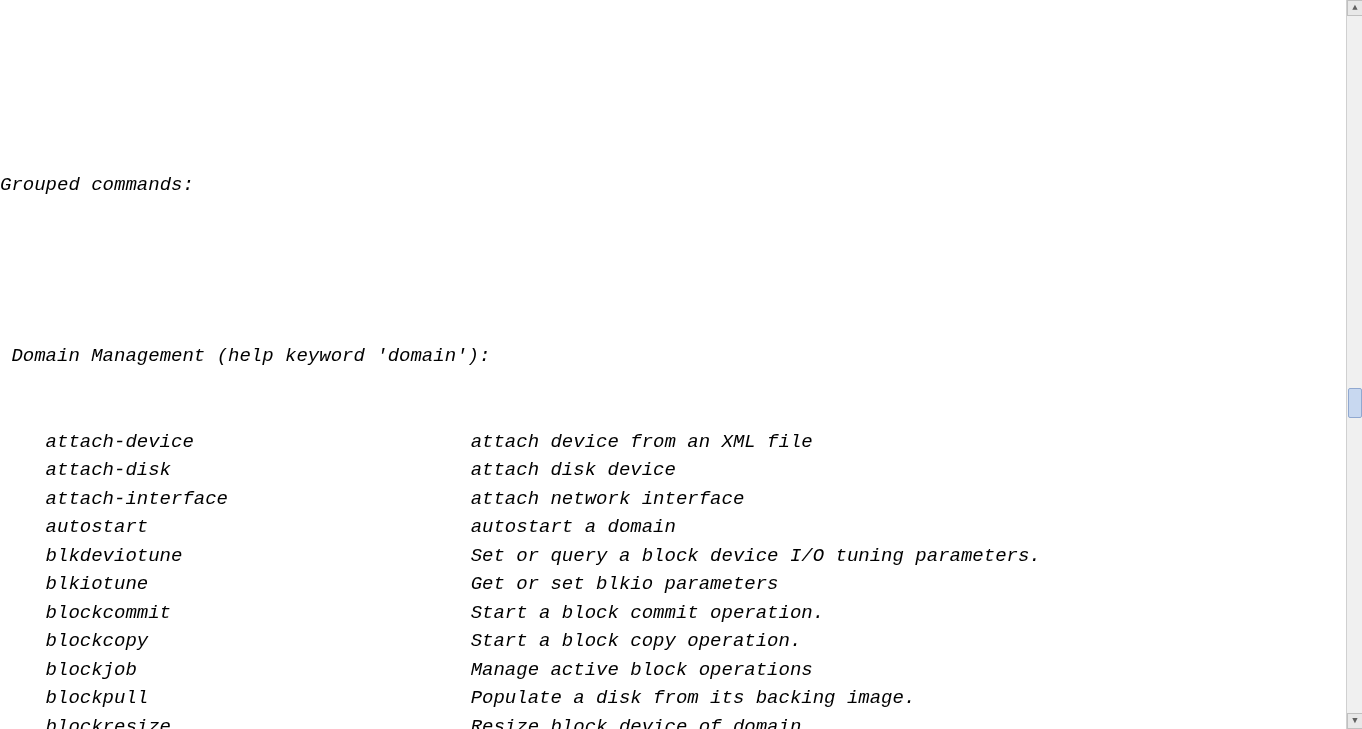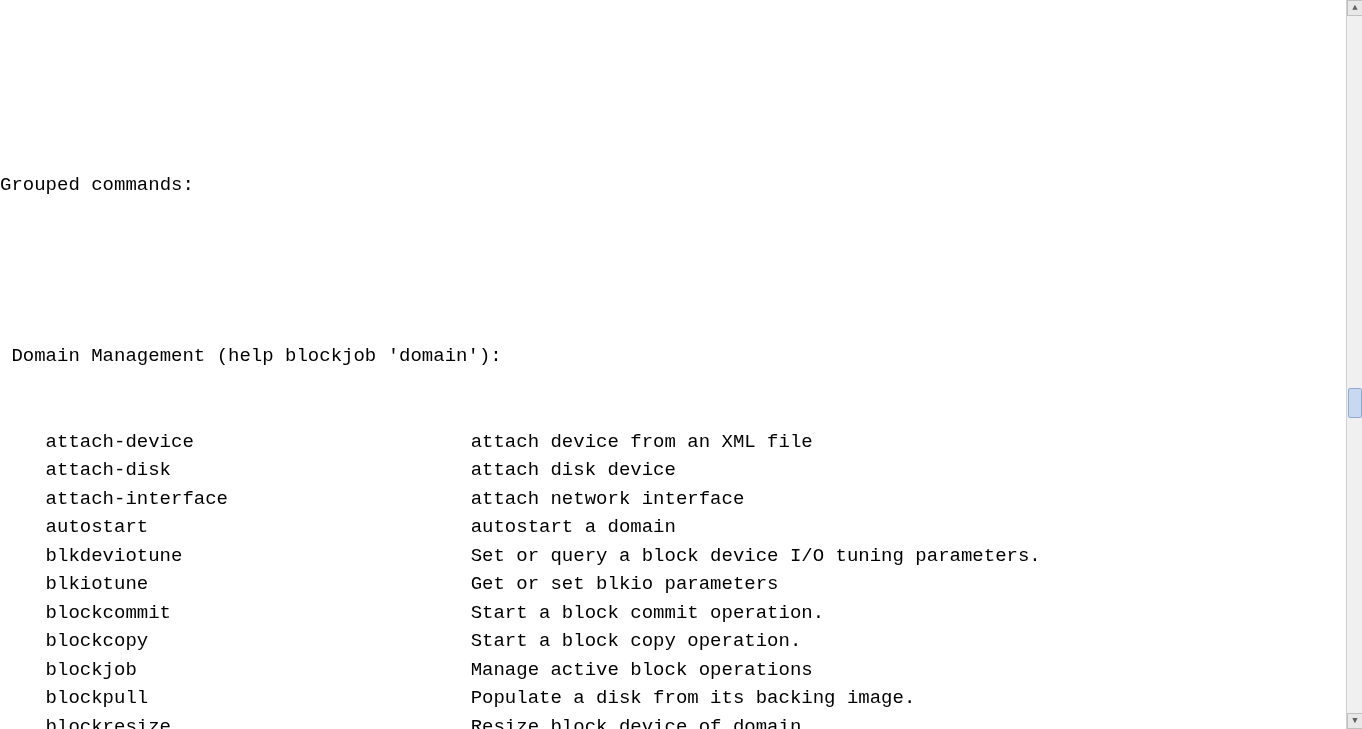--- a/index.html
+++ b/index.html
@@ -57,37 +57,37 @@
       height: 30px;
       background: #c8d8f0;
       border: 1px solid #90a8d0;
       border-radius: 2px;
     }
     .arrow-glyph {
       font-size: 9px;
       color: #606060;
       line-height: 1;
     }
-    .line { display: block; }
+    .line { display: block; font-style: italic; }
     .header { }
     .group-header { }
     .cmd-row { display: flex; }
     .cmd-indent { width: 4ch; display: inline-block; }
     .cmd-name { width: 35ch; display: inline-block; }
     .cmd-desc { display: inline-block; margin-left: 26px; }
   </style>
 </head>
 <body>
 
 
 
 <div class="terminal-content">
   <span class="line header">Grouped commands:</span>
   <span class="line"> </span>
-  <span class="line group-header"> Domain Management (help blockjob 'domain'):</span>
+  <span class="line group-header"> Domain Management (help keyword 'domain'):</span>
   <div id="commands-container"><span class="line cmd-row"><span class="cmd-indent">    </span><span class="cmd-name">attach-device</span><span class="cmd-desc">attach device from an XML file</span></span><span class="line cmd-row"><span class="cmd-indent">    </span><span class="cmd-name">attach-disk</span><span class="cmd-desc">attach disk device</span></span><span class="line cmd-row"><span class="cmd-indent">    </span><span class="cmd-name">attach-interface</span><span class="cmd-desc">attach network interface</span></span><span class="line cmd-row"><span class="cmd-indent">    </span><span class="cmd-name">autostart</span><span class="cmd-desc">autostart a domain</span></span><span class="line cmd-row"><span class="cmd-indent">    </span><span class="cmd-name">blkdeviotune</span><span class="cmd-desc">Set or query a block device I/O tuning parameters.</span></span><span class="line cmd-row"><span class="cmd-indent">    </span><span class="cmd-name">blkiotune</span><span class="cmd-desc">Get or set blkio parameters</span></span><span class="line cmd-row"><span class="cmd-indent">    </span><span class="cmd-name">blockcommit</span><span class="cmd-desc">Start a block commit operation.</span></span><span class="line cmd-row"><span class="cmd-indent">    </span><span class="cmd-name">blockcopy</span><span class="cmd-desc">Start a block copy operation.</span></span><span class="line cmd-row"><span class="cmd-indent">    </span><span class="cmd-name">blockjob</span><span class="cmd-desc">Manage active block operations</span></span><span class="line cmd-row"><span class="cmd-indent">    </span><span class="cmd-name">blockpull</span><span class="cmd-desc">Populate a disk from its backing image.</span></span><span class="line cmd-row"><span class="cmd-indent">    </span><span class="cmd-name">blockresize</span><span class="cmd-desc">Resize block device of domain.</span></span></div>
 </div>
 
 <div class="scrollbar">
   <div class="scrollbar-arrow top">
     <span class="arrow-glyph">▲</span>
   </div>
   <div class="scrollbar-track">
     <div class="scrollbar-thumb"></div>
   </div>

